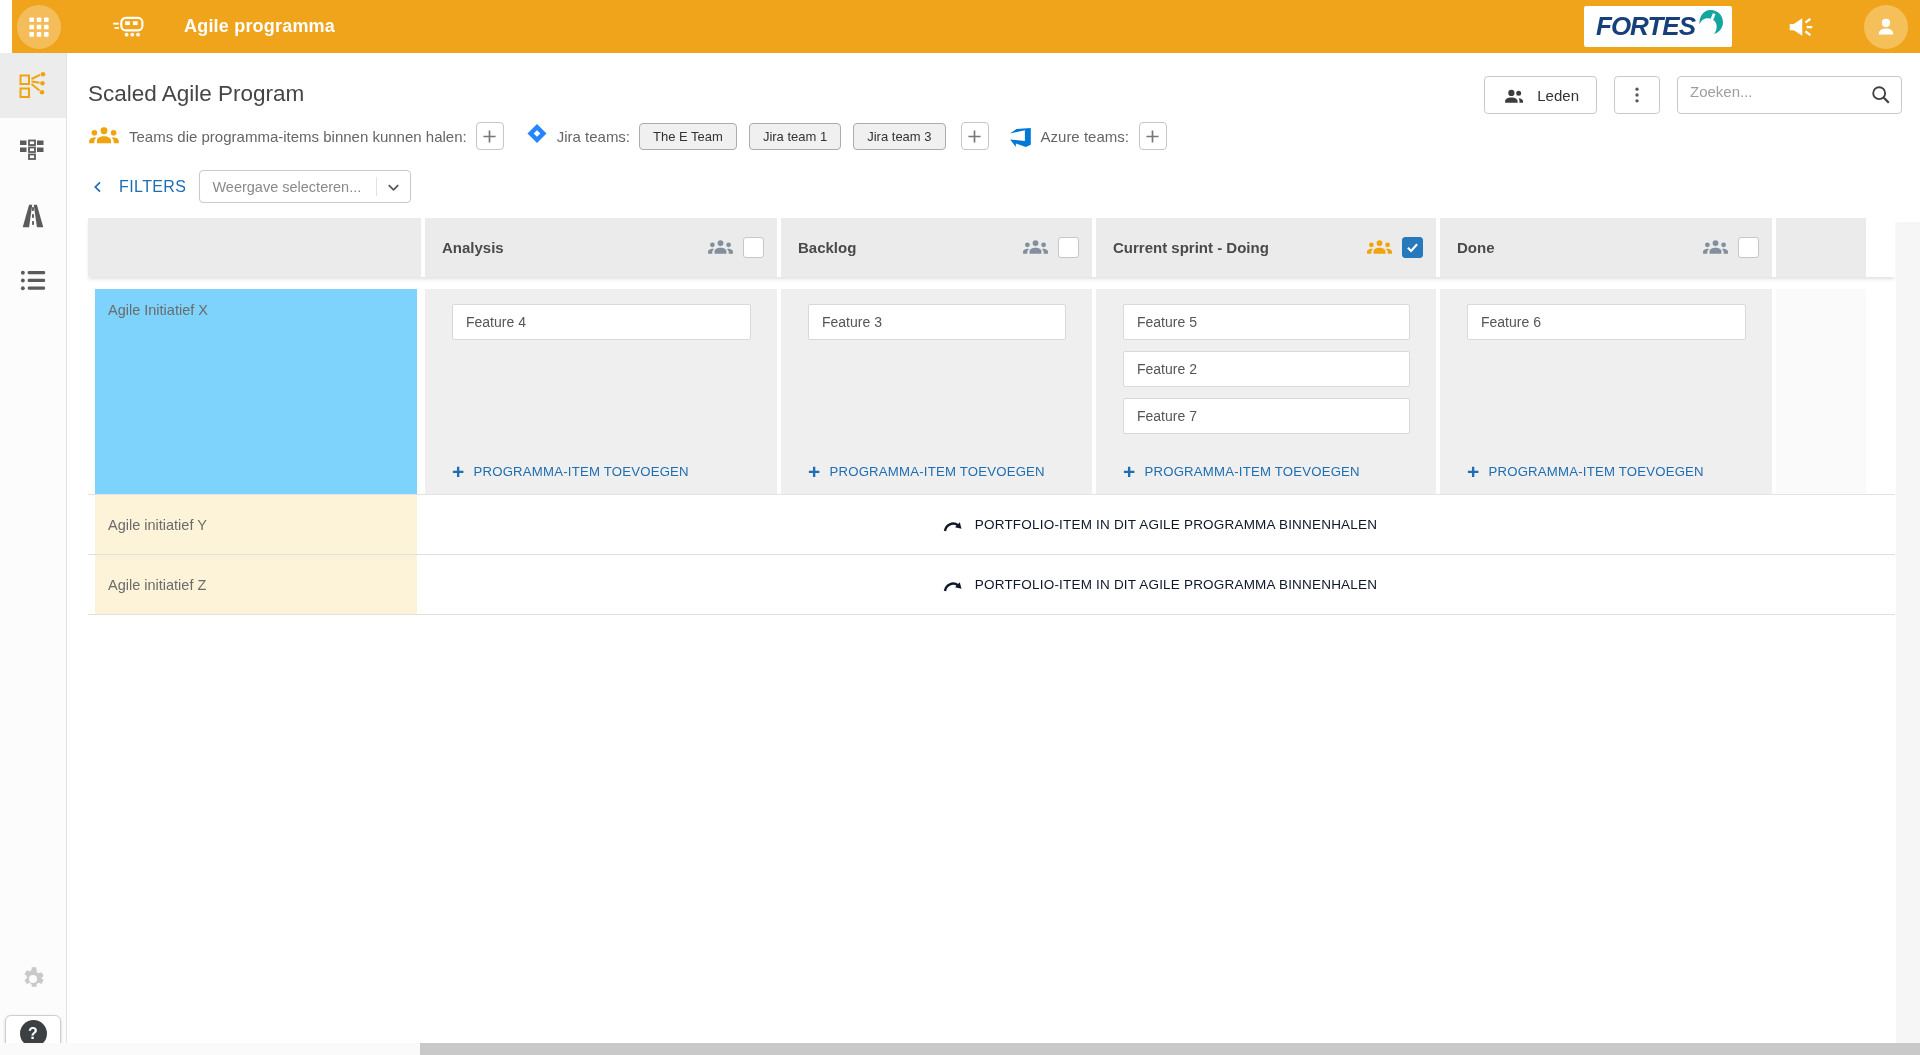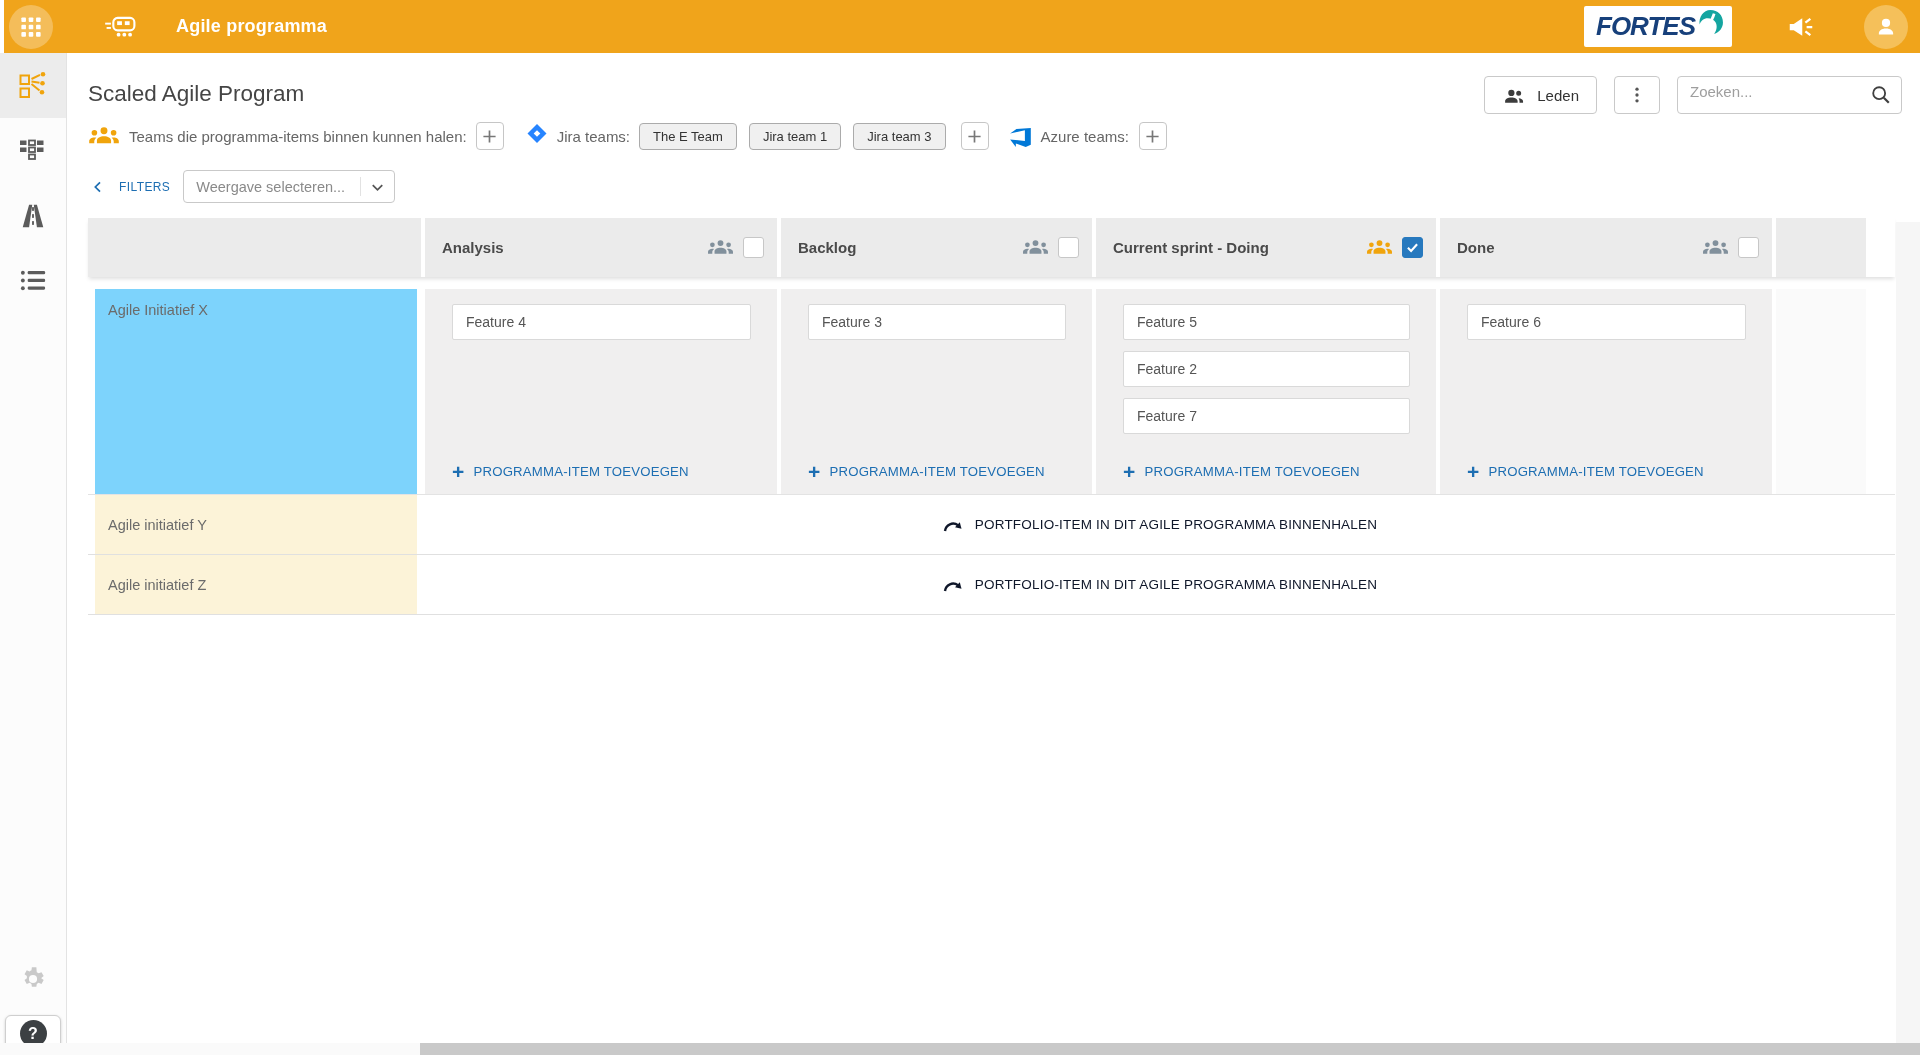--- a/index.html
+++ b/index.html
@@ -1,20 +1,20 @@
 <!DOCTYPE html>
 <html><head>
 <meta charset="utf-8">
 <style>
   * { margin:0; padding:0; box-sizing:border-box; }
   html,body { width:1920px; height:1055px; overflow:hidden;
     font-family:"Liberation Sans", sans-serif; background:#fff; }
 
   
-  .topbar { position:absolute; top:0; left:4px; right:0; height:53px;
+  .topbar { position:absolute; top:0; left:12px; right:0; height:53px;
     background:#F0A41B; display:flex; align-items:center; z-index:10;gap:24px; }
   .apps-btn { width:44px; height:44px; border-radius:50%; background:rgba(255,255,255,.28);
     margin-left:5px; display:flex; align-items:center; justify-content:center; cursor:pointer; }
   .train-ic { margin-left:27px; color:#fff; display:flex; }
   .app-title { margin-left:15px; color:#fff; font-size:18px; font-weight:bold; letter-spacing:.2px; }
   .logo-box { margin-left:auto; background:#fff; border-radius:2px; height:41px;
     padding:0 8px 0 12px; display:flex; align-items:center; }
   .logo-text { font-size:26px; font-weight:bold; font-style:italic; color:#17407B; letter-spacing:-1px; }
   .megaphone { margin-left:30px; color:#fff; display:flex; cursor:pointer; }
   .avatar { width:44px; height:44px; border-radius:50%; background:#F5C05A; color:#fff;
@@ -56,21 +56,21 @@
   .teams-row .lbl { margin:0 9px 0 9px; }
   .plus-btn { width:28px; height:28px; border:1px solid #C6C6C6; border-radius:4px; background:#fff;
     color:#777; display:flex; align-items:center; justify-content:center; cursor:pointer; flex:none; }
   .chip { height:27px; background:#F0F0F0; border:1px solid #ABABAB; border-radius:4px;
     padding:0 13px; display:flex; align-items:center; font-size:13px; color:#333;
     margin-right:12px; cursor:pointer; white-space:nowrap; }
   .grp-gap { width:18px; flex:none; }
 
   
   .filters-row { margin:18px 0 0 23px; display:flex; align-items:center; gap:13px; }
-  .filters-label { color:#1D6EB2; font-size:12px; letter-spacing:.4px; cursor:pointer; }
+  .filters-label { color:#1D6EB2; font-size:16px; letter-spacing:.4px; cursor:pointer; }
   .chev-left { color:#1D6EB2; display:flex; cursor:pointer; }
   .view-select { position:relative; width:212px; height:33px; border:1px solid #C9C9C9;
     border-radius:4px; background:#fff; display:flex; align-items:center; padding-left:12px;
     font-size:14.5px; color:#8A8A8A; cursor:pointer; }
   .view-select .divider { position:absolute; right:33px; top:6px; bottom:6px; width:1px; background:#E2E2E2; }
   .view-select .chev { position:absolute; right:7px; top:7px; color:#555; }
 
   
   .board { margin:15px 0 0 21px; }
   .cw0{width:333px;flex:none} .cw1{width:352px;flex:none} .cw2{width:311px;flex:none}

